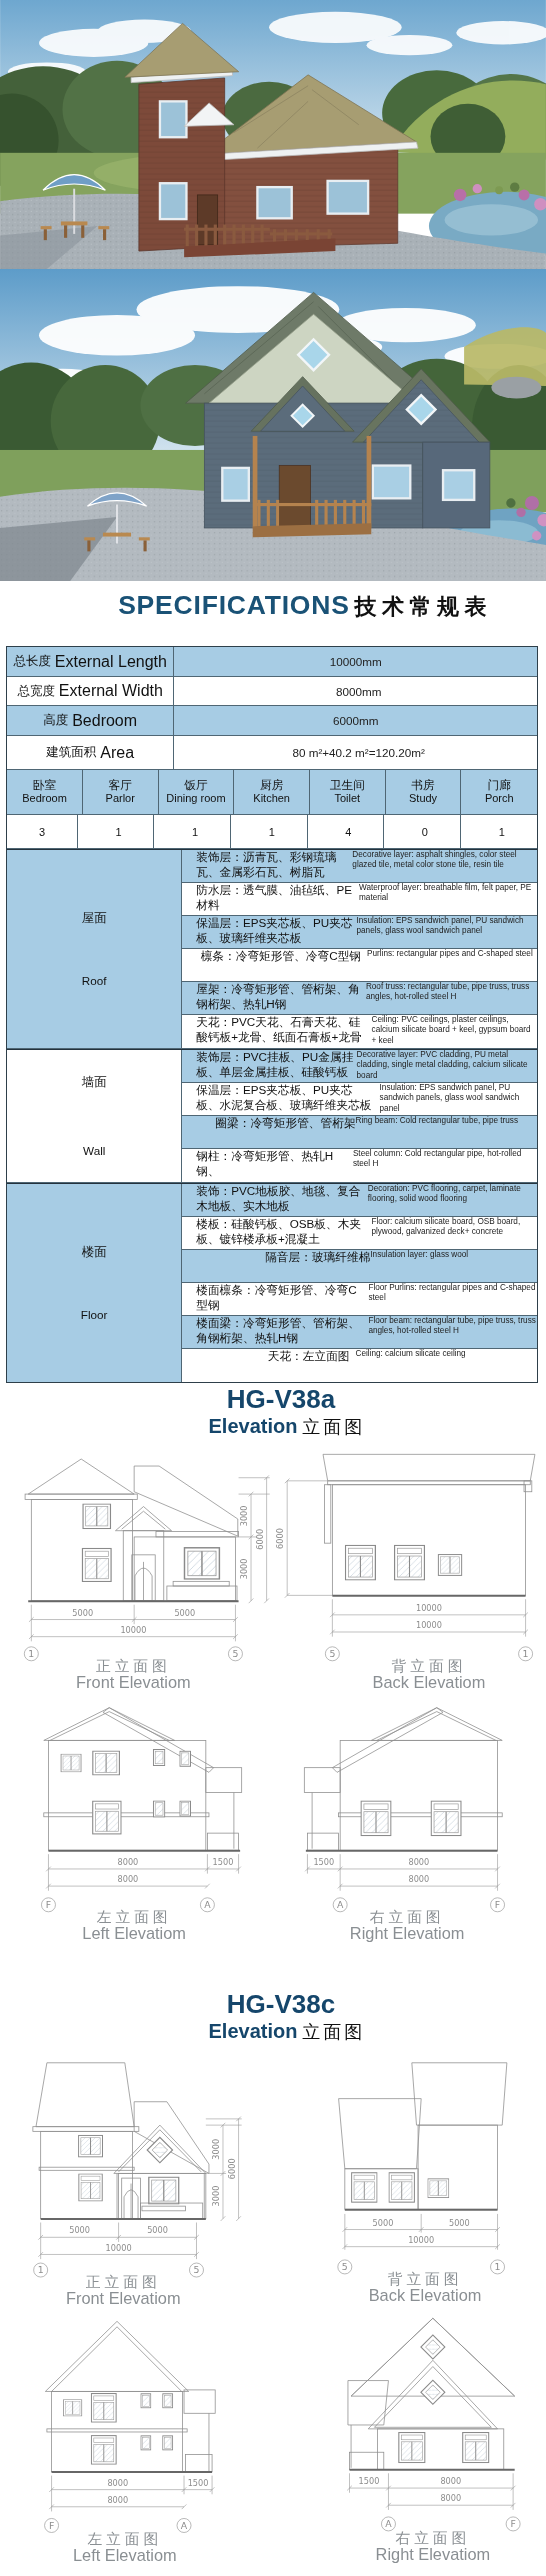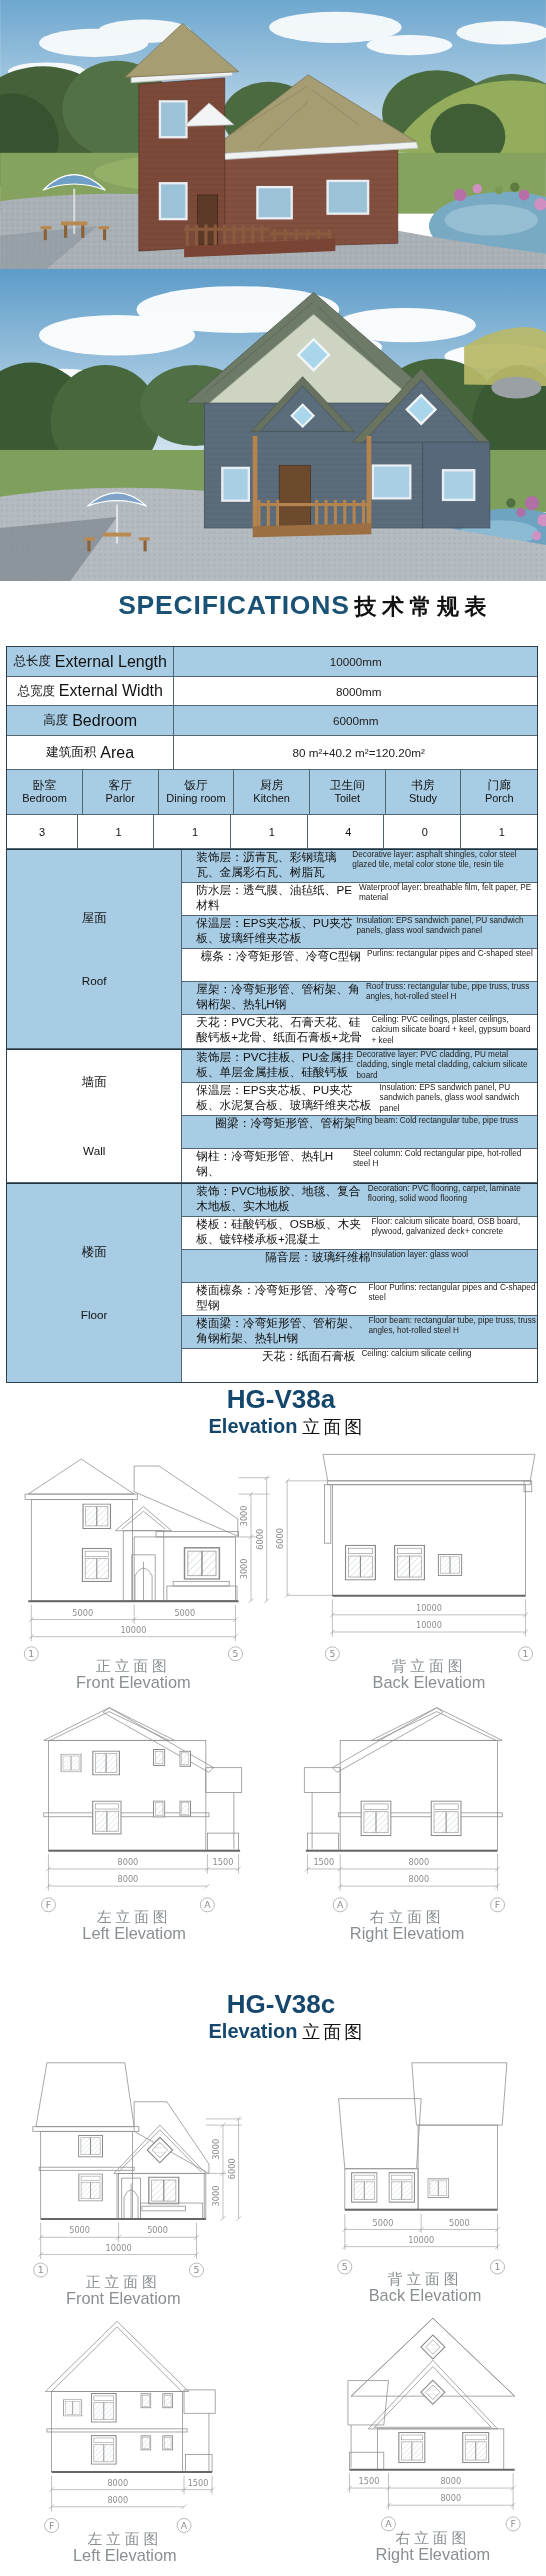--- a/index.html
+++ b/index.html
@@ -478,21 +478,21 @@
           </div>
           <div class="mrow white">
             <div class="mzh">楼面檩条：冷弯矩形管、冷弯C型钢</div>
             <div class="men">Floor Purlins: rectangular pipes and C-shaped steel</div>
           </div>
           <div class="mrow blue">
             <div class="mzh">楼面梁：冷弯矩形管、管桁架、角钢桁架、热轧H钢</div>
             <div class="men">Floor beam: rectangular tube, pipe truss, truss angles, hot-rolled steel H</div>
           </div>
           <div class="mrow white">
-            <div class="mzh">天花：纸面石膏板</div>
+            <div class="mzh">天花：左立面图</div>
             <div class="men">Ceiling: calcium silicate ceiling</div>
           </div>
         </div>
       </div>
     </div>
 
   <div class="model-heading mh-a">
     <div class="mh-code">HG-V38a</div>
     <div class="mh-sub">
       <span class="mh-en">Elevation</span><span class="mh-zh">立面图</span>

